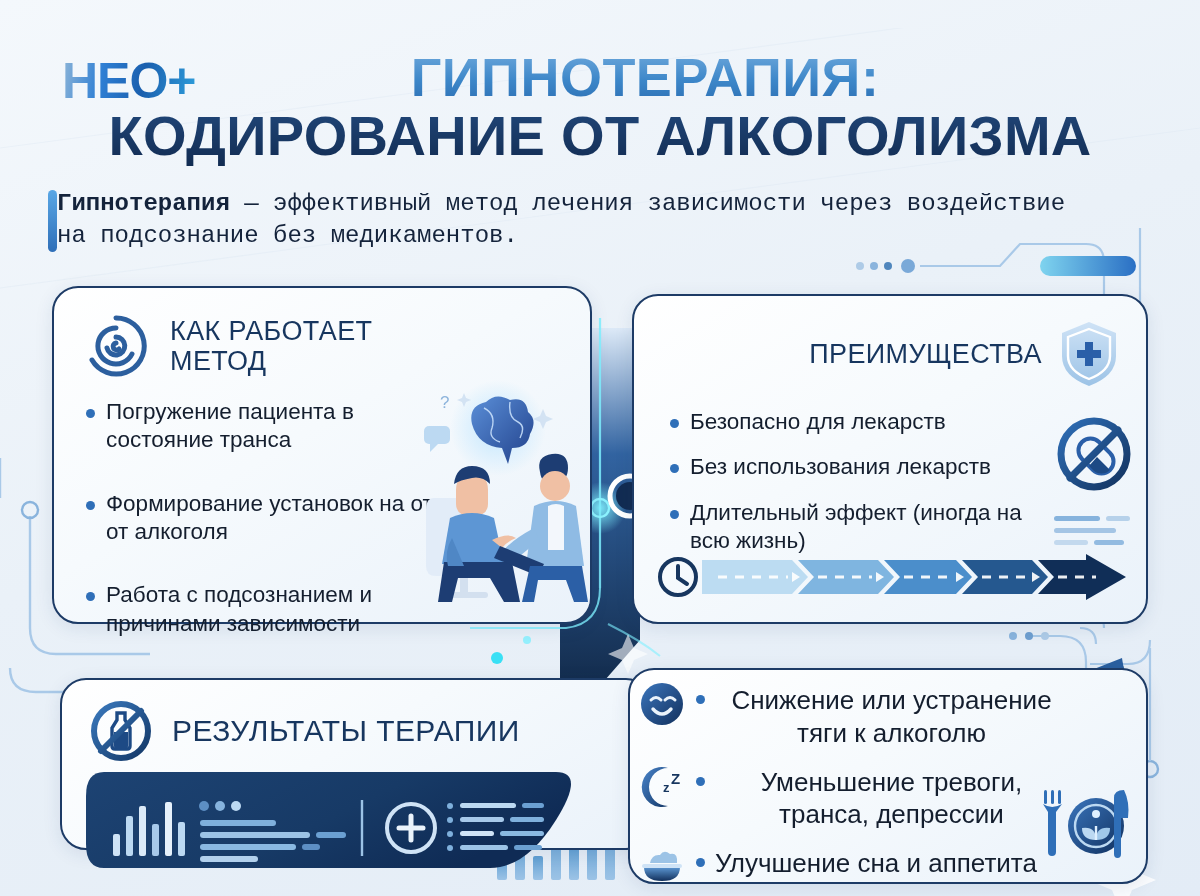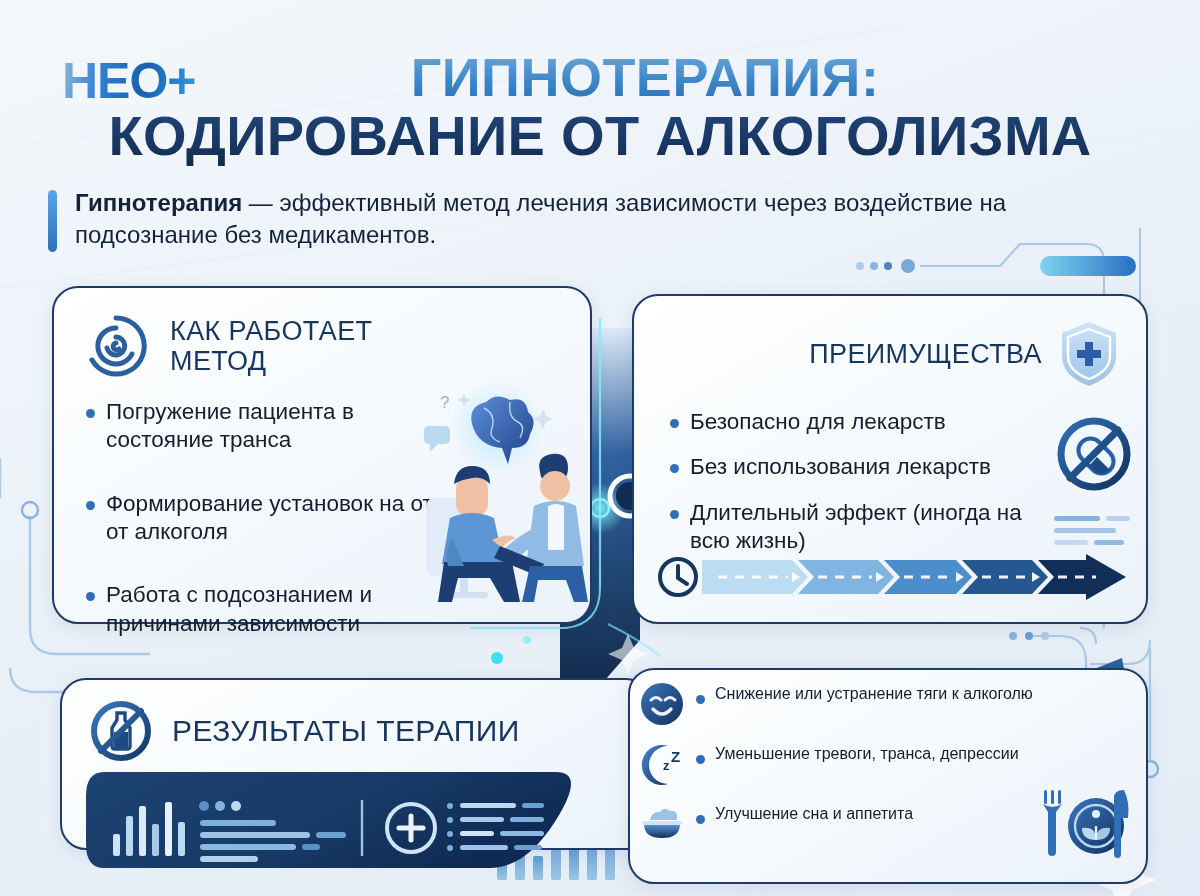--- a/index.html
+++ b/index.html
@@ -29,21 +29,21 @@
     padding-left:90px;
   }
   .title-2 {
     font-size:56px; font-weight:900; letter-spacing:0.3px; line-height:1.05;
     margin-top:2px; color:#16365f;
     background:linear-gradient(180deg,#21477a 0%,#122c52 100%);
     -webkit-background-clip:text; background-clip:text; color:transparent;
   }
   .subtitle {
     position:absolute; left:48px; top:158px; width:1060px;
-    display:flex; gap:18px; align-items:center;
+    display:flex; align-items:flex-end;font-family:Liberation Mono, monospace;
   }
   .sub-bar {
     width:9px; height:62px; border-radius:5px; flex:0 0 auto; margin-top:4px;
     background:linear-gradient(180deg,#59a7e6,#2f6fb8);
   }
   .sub-text { font-size:24px; line-height:1.34; color:#14233b; }
   .sub-text b { font-weight:800; }
 
   
   .card {
@@ -79,21 +79,21 @@
 
   
   .res-head { position:absolute; left:26px; top:18px; display:flex; gap:18px; align-items:center; }
   .res-panel { position:absolute; left:24px; top:92px; width:500px; height:100px; }
 
   
   .eff-rows { position:absolute; left:8px; top:10px; width:430px; display:flex; flex-direction:column; gap:12px; }
   .eff-row { display:flex; gap:10px; align-items:flex-start; }
   .eff-icon { width:48px; height:48px; flex:0 0 auto; }
   .eff-text { display:flex; gap:10px; align-items:flex-start; padding-top:4px; }
-  .eff-text .btext { font-size:16px; }
+  .eff-text .btext { font-size:26px;text-align:center; }
 
   .floaticon { position:absolute; }
 </style>
 </head>
 <body>
 
 <div class="stage">
 
   <svg class="bg-svg" viewBox="0 0 1200 896">
     <defs>

